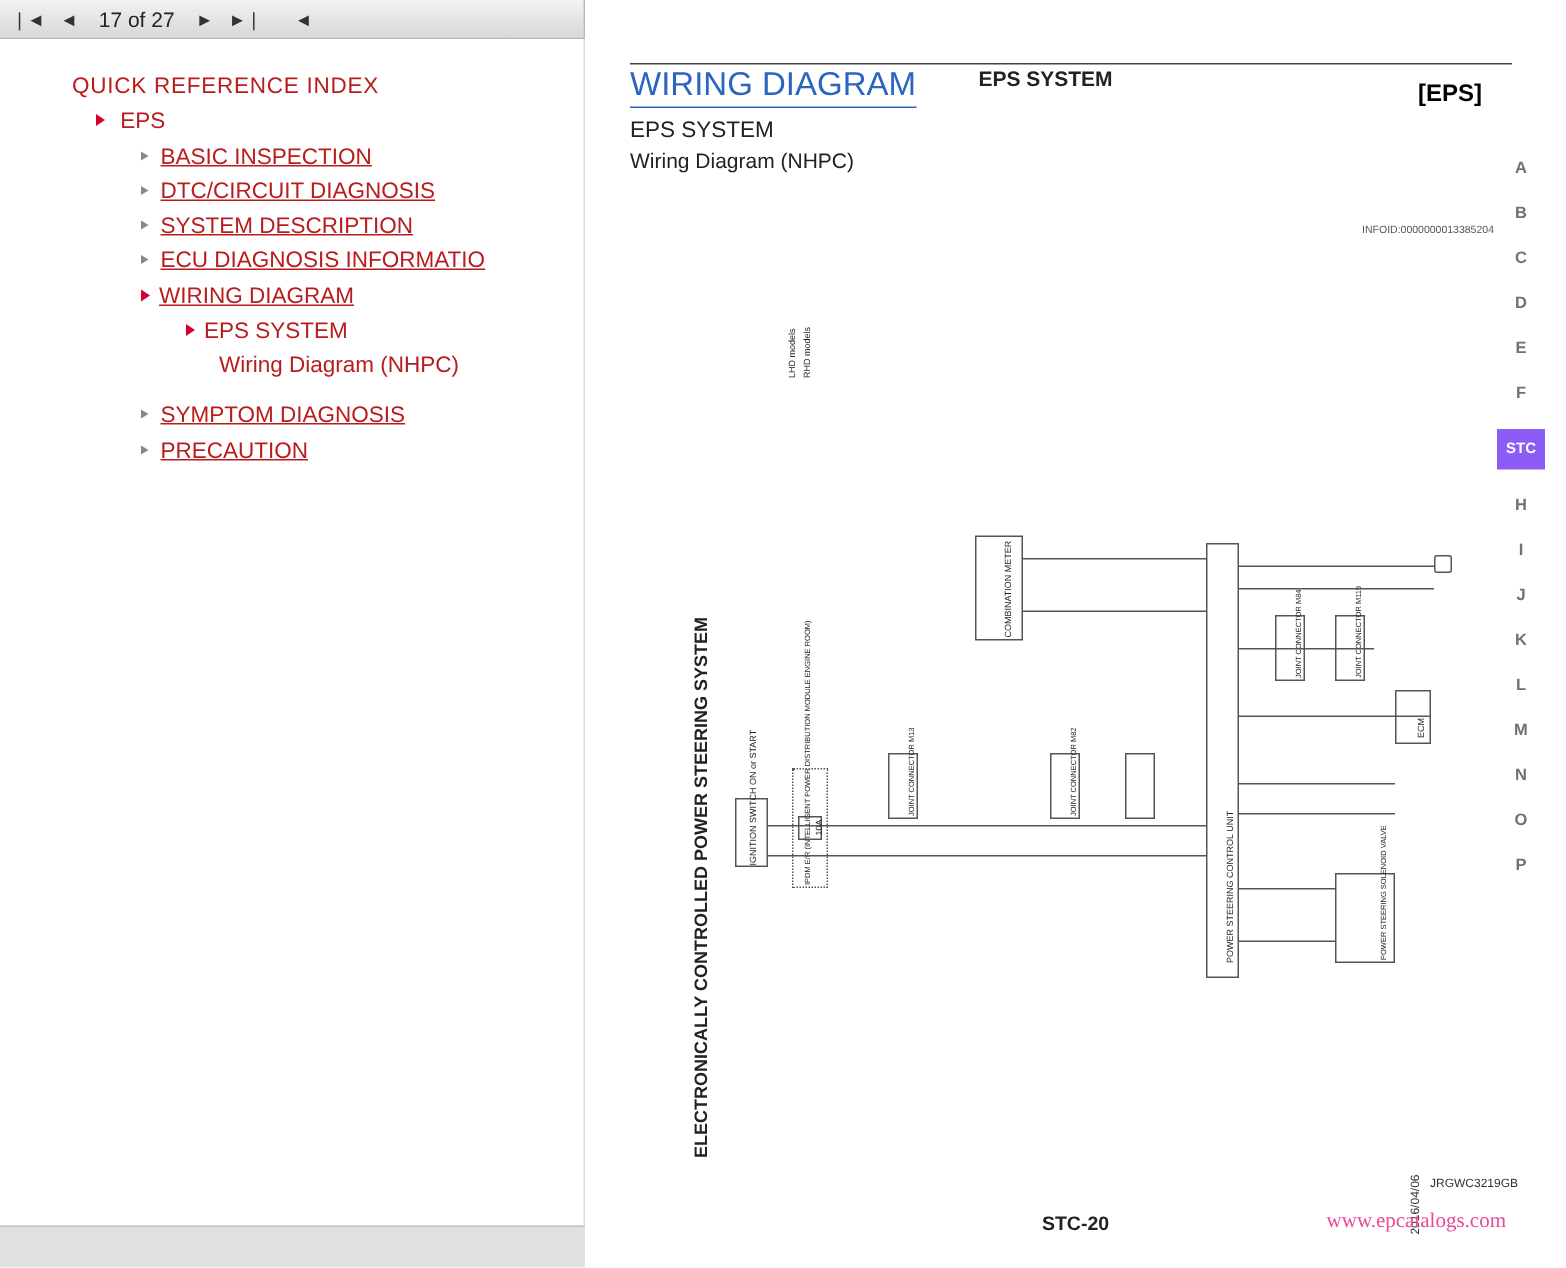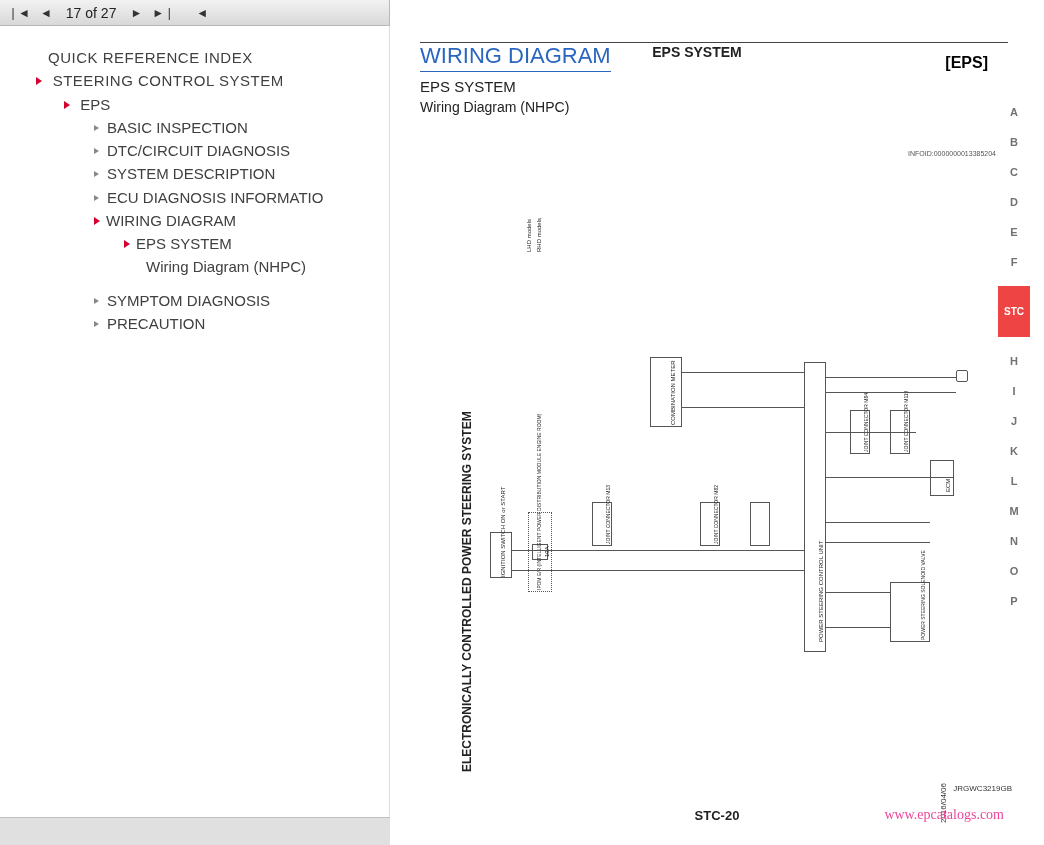--- a/index.html
+++ b/index.html
@@ -2,42 +2,42 @@
 <html><head>
 <meta charset="utf-8">
 <style>
   * { box-sizing: border-box; margin: 0; padding: 0; }
   body { font-family: Arial, Helvetica, sans-serif; font-size: 13px; background: #fff; width: 1044px; height: 845px; overflow: hidden; position: relative; }
   .topbar { background: linear-gradient(#f2f2f2,#d8d8d8); border: 1px solid #b8b8b8; border-top: none; border-left: none; height: 26px; width: 390px; display: flex; align-items: center; padding: 0 8px; gap: 10px; }
   .topbar .navbtn { cursor: pointer; font-size: 12px; color: #333; }
   .topbar .pager { font-size: 14px; color: #222; margin: 0 4px; }
   .container { display: flex; height: 819px; }
   .sidebar { width: 390px; border-right: 1px solid #ddd; padding: 20px 8px 8px 26px; overflow: hidden; }
-  .tree-root { font-size: 15px; line-height: 1.55; color: #404040; }
+  .tree-root { font-size: 15px; line-height: 1.55; color: #b91c1c; }
   .bullet-red { display: inline-block; width: 0; height: 0; border-left: 6px solid #d40030; border-top: 4px solid transparent; border-bottom: 4px solid transparent; margin-right: 6px; vertical-align: 1px; }
   .bullet-grey { display: inline-block; width: 0; height: 0; border-left: 5px solid #888; border-top: 3px solid transparent; border-bottom: 3px solid transparent; margin-right: 8px; vertical-align: 2px; }
   .lvl1 { font-weight: normal; letter-spacing: .5px; }
   .lvl2 { margin-left: 10px; letter-spacing: .5px; }
   .lvl3 { margin-left: 38px; }
-  .lvl4 { margin-left: 68px; }
+  .lvl4 { margin-left: 68px; text-decoration: underline; }
   .lvl5 { margin-left: 98px; }
   .lvl6 { margin-left: 120px; }
   .page { flex: 1; position: relative; background: #fff; padding-top: 10px; }
   .page-inner { position: relative; width: 100%; height: 100%; }
   .page-header { position: absolute; top: 16px; left: 0; right: 40px; }
   .page-header .breadcrumb { font-size: 11px; color: #222; margin-left: 30px; }
   .page-header .center-title { text-align: center; font-size: 14px; font-weight: bold; color: #222; margin-top: -14px; }
   .page-header .eps-label { position: absolute; right: 16px; top: -4px; font-size: 16px; font-weight: bold; }
   .divider { border: none; border-top: 1px solid #444; margin: 6px 36px 0 30px; }
   .h1 { color: #2a66c0; font-size: 22px; font-weight: normal; margin: 0 0 4px 30px; border-bottom: 1px solid #2a66c0; display: inline-block; padding-bottom: 2px; }
   .h2 { font-size: 15px; color: #222; margin: 2px 0 4px 30px; }
   .h3 { font-size: 14px; color: #222; margin: 4px 0 0 30px; }
   .infoid { position: absolute; right: 48px; top: 108px; font-size: 7px; color: #555; }
   .letter-col { position: absolute; right: 14px; top: 64px; display: flex; flex-direction: column; gap: 18px; font-size: 11px; color: #717171; font-weight: bold; text-align: center; }
-  .letter-col .stc { background: #ef4444; color: #fff; padding: 20px 6px; font-size: 10px; }
+  .letter-col .stc { background: #8b5cf6; color: #fff; padding: 8px 6px; font-size: 10px; }
   .diagram-area { position: absolute; top: 140px; left: 60px; width: 520px; height: 610px; border: 0px solid #ccc; }
   .diag-label { position: absolute; font-size: 8px; color: #222; transform: rotate(-90deg); transform-origin: left top; white-space: nowrap; }
   .diag-wire { position: absolute; background: #555; }
   .diag-box { position: absolute; border: 1px solid #555; background: #fff; }
   .page-num { position: absolute; bottom: 28px; left: 50%; transform: translateX(-50%); font-size: 13px; font-weight: bold; color: #222; }
   .watermark { position: absolute; bottom: 28px; right: 40px; font-size: 14px; color: #ec4899; font-family: 'Comic Sans MS', cursive; }
   .date { position: absolute; bottom: 68px; right: 96px; font-size: 8px; color: #333; transform: rotate(-90deg); transform-origin: right bottom; }
   .code { position: absolute; bottom: 58px; right: 32px; font-size: 8px; color: #333; }
   .sidebar-bottom { position: absolute; bottom: 0; left: 0; width: 390px; height: 28px; background: #e0e0e0; border-top: 1px solid #c0c0c0; }
 </style>
@@ -52,24 +52,20 @@
   <span class="navbtn">►❘</span>
   <span class="navbtn" style="margin-left:12px">◄</span>
 </div>
 
 <div class="container">
 
   <div class="sidebar">
     <div class="tree-root">
       <div class="lvl1" style="margin-left:22px">
         <span>QUICK REFERENCE INDEX</span>
-      </div>
-      <div class="lvl2">
-        <span class="bullet-red"></span>
-        <span>STEERING CONTROL SYSTEM</span>
       </div>
       <div class="lvl3">
         <span class="bullet-red"></span>
         <span>EPS</span>
       </div>
       <div class="lvl4"><span class="bullet-grey"></span><span>BASIC INSPECTION</span></div>
       <div class="lvl4"><span class="bullet-grey"></span><span>DTC/CIRCUIT DIAGNOSIS</span></div>
       <div class="lvl4"><span class="bullet-grey"></span><span>SYSTEM DESCRIPTION</span></div>
       <div class="lvl4"><span class="bullet-grey"></span><span>ECU DIAGNOSIS INFORMATIO</span></div>
       <div class="lvl4"><span class="bullet-red"></span><span>WIRING DIAGRAM</span></div>

